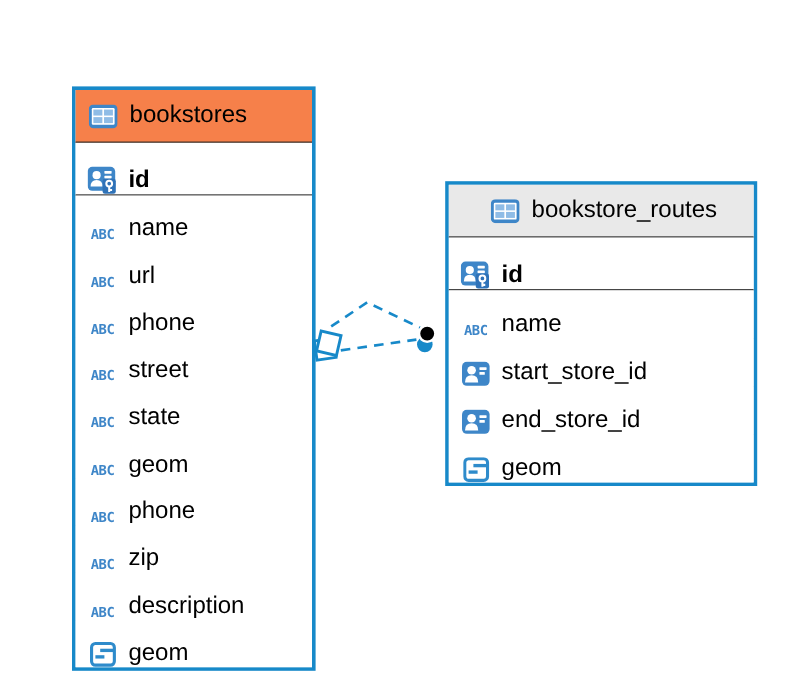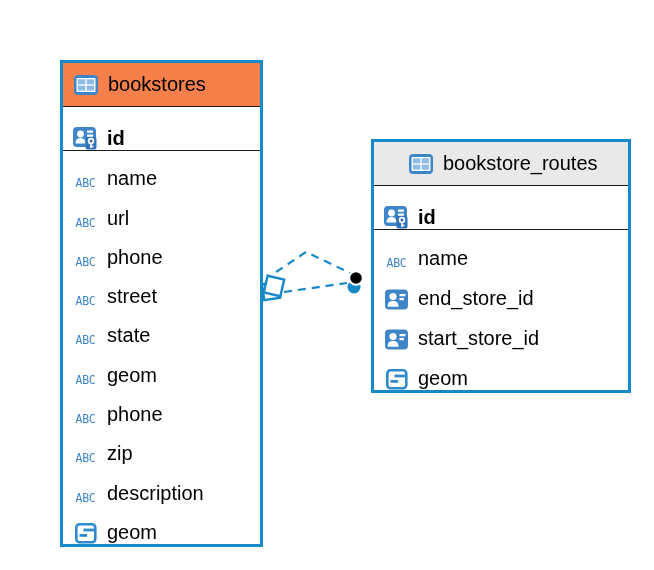--- a/index.html
+++ b/index.html
@@ -19,21 +19,21 @@
     background:var(--background);
     font-family:"Liberation Sans", sans-serif;
     color:var(--text);
   }
   .canvas{position:absolute;inset:0;}
   .etable{
     position:absolute;
     background:#fff;
     border:3px solid var(--accent);
     box-sizing:border-box;
-    display:flex;flex-direction:column;
+    display:flex;flex-direction:column;margin-top:12px;
   }
   .etable.bookstores{left:60px;top:60px;width:203px;height:487px;}
   .etable.routes{left:371px;top:139px;width:260px;height:254px;}
   .t-header{
     height:44px;flex:0 0 44px;
     display:flex;align-items:center;gap:8px;
     padding-left:8px;box-sizing:border-box;
     border-bottom:1.5px solid var(--divider);
     font-size:20px;
   }
@@ -41,21 +41,21 @@
   .t-header.gray{background:var(--header_gray);padding-left:32px;}
   .row{
     display:flex;align-items:flex-end;gap:7px;
     padding-left:8px;box-sizing:border-box;
     font-size:20px;background:#fff;
   }
   .row.id-row{height:44px;flex:0 0 44px;border-bottom:1.5px solid var(--divider);font-weight:700;}
   .row.col-row{flex:1 1 auto;min-height:0;}
   .icon-box{flex:0 0 29px;width:29px;display:flex;justify-content:center;align-items:center;}
   .abc{
-    font-size:11.5px;font-weight:400;letter-spacing:-0.3px;
+    font-size:11.5px;font-weight:700;letter-spacing:-0.3px;
     color:var(--icon_blue);
     font-family:"DejaVu Sans Mono","Liberation Mono",monospace;
   }
   .clabel{white-space:nowrap;}
   svg.overlay{position:absolute;left:0;top:0;pointer-events:none;}
 </style>
 </head>
 <body>
 
 <div class="canvas">
@@ -179,33 +179,33 @@
     <div class="row col-row">
       <span class="icon-box">
         <svg width="24" height="21" viewBox="0 0 24 21">
           <rect y="0.5" width="23" height="20" rx="4" fill="#3E86C8"></rect>
           <circle cx="8" cy="7.5" r="3.6" fill="#fff"></circle>
           <path d="M2.5 17.8 q0 -6 5.5 -6 q5.5 0 5.5 6 z" fill="#fff"></path>
           <rect x="14.5" y="5" width="6" height="2.3" rx="0.5" fill="#fff"></rect>
           <rect x="14.5" y="9" width="4.5" height="2.3" rx="0.5" fill="#fff"></rect>
         </svg>
       </span>
-      <span class="clabel">end_store_id</span>
+      <span class="clabel">start_store_id</span>
     </div>
     <div class="row col-row">
       <span class="icon-box">
         <svg width="24" height="21" viewBox="0 0 24 21">
           <rect y="0.5" width="23" height="20" rx="4" fill="#3E86C8"></rect>
           <circle cx="8" cy="7.5" r="3.6" fill="#fff"></circle>
           <path d="M2.5 17.8 q0 -6 5.5 -6 q5.5 0 5.5 6 z" fill="#fff"></path>
           <rect x="14.5" y="5" width="6" height="2.3" rx="0.5" fill="#fff"></rect>
           <rect x="14.5" y="9" width="4.5" height="2.3" rx="0.5" fill="#fff"></rect>
         </svg>
       </span>
-      <span class="clabel">start_store_id</span>
+      <span class="clabel">end_store_id</span>
     </div>
     <div class="row col-row">
       <span class="icon-box">
         <svg width="22" height="21" viewBox="0 0 22 21">
           <rect x="1.3" y="1.3" width="19" height="18" rx="3.2" fill="#fff" stroke="#2E8BCB" stroke-width="2.6"></rect>
           <rect x="8.5" y="5.6" width="11.8" height="2.8" fill="#2E8BCB"></rect>
           <rect x="4.5" y="11" width="7.5" height="2.8" fill="#2E8BCB"></rect>
         </svg>
       </span>
       <span class="clabel">geom</span>

